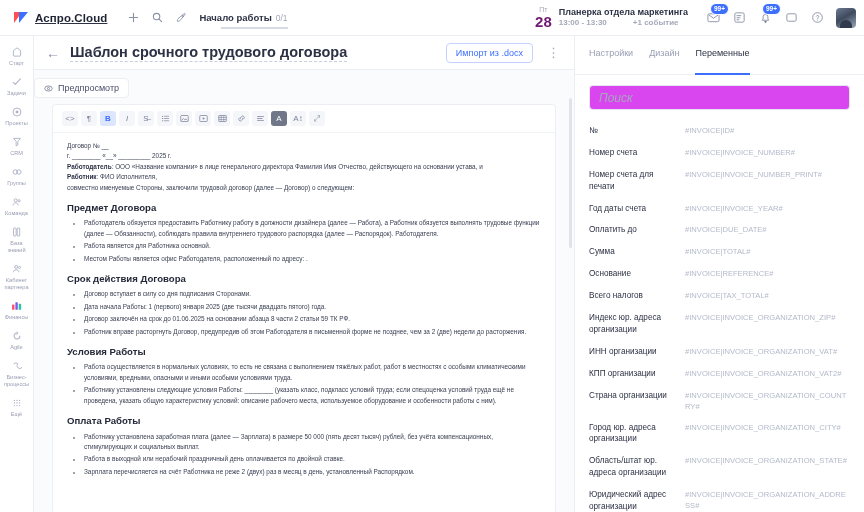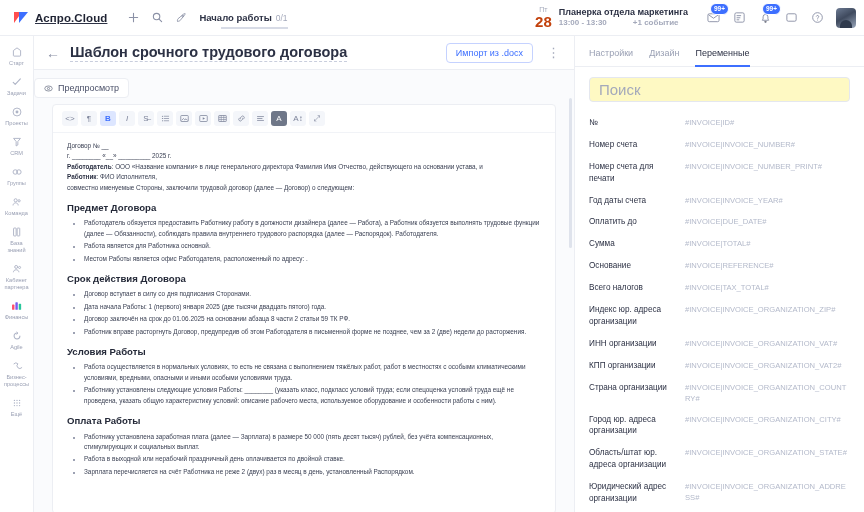--- a/index.html
+++ b/index.html
@@ -47,21 +47,21 @@
   .onboarding-count { font-size: 8.5px; color: #a4a9bb; }
   .onboarding-underline {
     position: absolute; left: 22px; right: 0; bottom: -6px; height: 2px; background: #d7dbe6;
   }
 
   .topbar-spacer { flex: 1; }
 
   .cal-event { display: flex; align-items: center; gap: 7px; }
   .cal-date { text-align: center; line-height: 1; }
   .cal-dow { font-size: 7px; color: #a4a9bb; }
-  .cal-day { font-size: 15px; font-weight: bold; color: #c2410c; margin-top: 1px; }
+  .cal-day { font-size: 15px; font-weight: bold; color: #701a75; margin-top: 1px; }
   .cal-info { line-height: 1.25; }
   .cal-title { font-size: 9px; font-weight: bold; color: #2c3144; }
   .cal-sub { font-size: 8px; color: #a4a9bb; display: flex; gap: 26px; font-weight: bold; }
   .cal-more { color: #a4a9bb; }
 
   .tb-actions { display: flex; align-items: center; gap: 4px; margin-left: 14px; }
   .badge-wrap { position: relative; width: 22px; height: 22px; display: flex; align-items: center; justify-content: center; cursor: pointer; }
   .badge {
     position: absolute; top: -4px; right: -5px;
     background: #3d6fff; color: #fff;
@@ -172,32 +172,32 @@
     background: #ffffff;
     border-left: 1px solid #eceef3;
     display: flex; flex-direction: column;
   }
   .rp-tabs {
     display: flex; gap: 16px;
     padding: 12px 14px 0 14px;
     border-bottom: 1px solid #eceef3;
   }
   .rp-tab {
-    font-size: 9px; color: #9aa0b4; padding-bottom: 7px; cursor: pointer;
+    font-size: 9px; color: #9aa0b4; padding-bottom: 15px; cursor: pointer;
     border-bottom: 2px solid transparent; margin-bottom: -1px;
   }
   .rp-tab.active { color: #2c3144; font-weight: normal; border-bottom-color: #3d6fff; }
 
   .rp-search-wrap { padding: 10px 14px 6px 14px; }
   .rp-search {
     width: 100%; height: 25px;
     border: 1px solid #e4e7ef; border-radius: 4px;
-    padding: 0 9px; font-size: 15px; color: #2c3144;
+    padding: 0 9px; font-size: 12px; color: #2c3144;
     font-family: "Liberation Sans", sans-serif;
-    outline: none; background: #fef9c3;
+    outline: none; background: #d946ef; font-style: italic;
   }
   .rp-search::placeholder { color: #a4a9bb; }
 
   .var-list { flex: 1; overflow: hidden; padding: 4px 14px 0 14px; }
   .var-row {
     display: flex; align-items: flex-start;
     padding: 5px 0 5px 0;
     cursor: pointer;
   }
   .var-name { width: 96px; min-width: 96px; font-size: 8.2px; color: #2c3144; line-height: 1.45; padding-right: 6px; }

